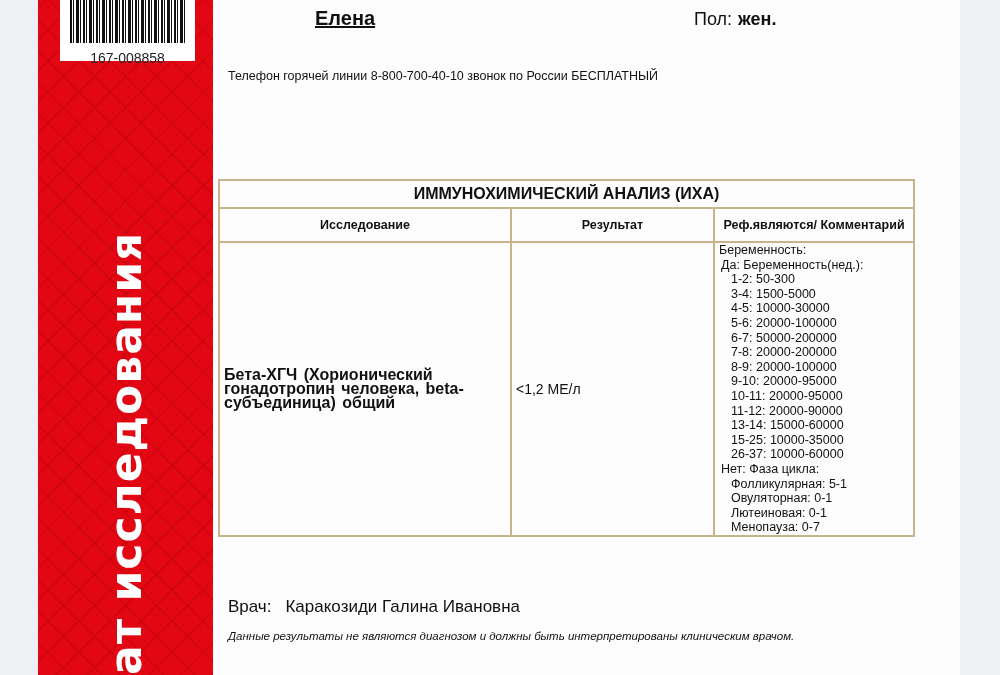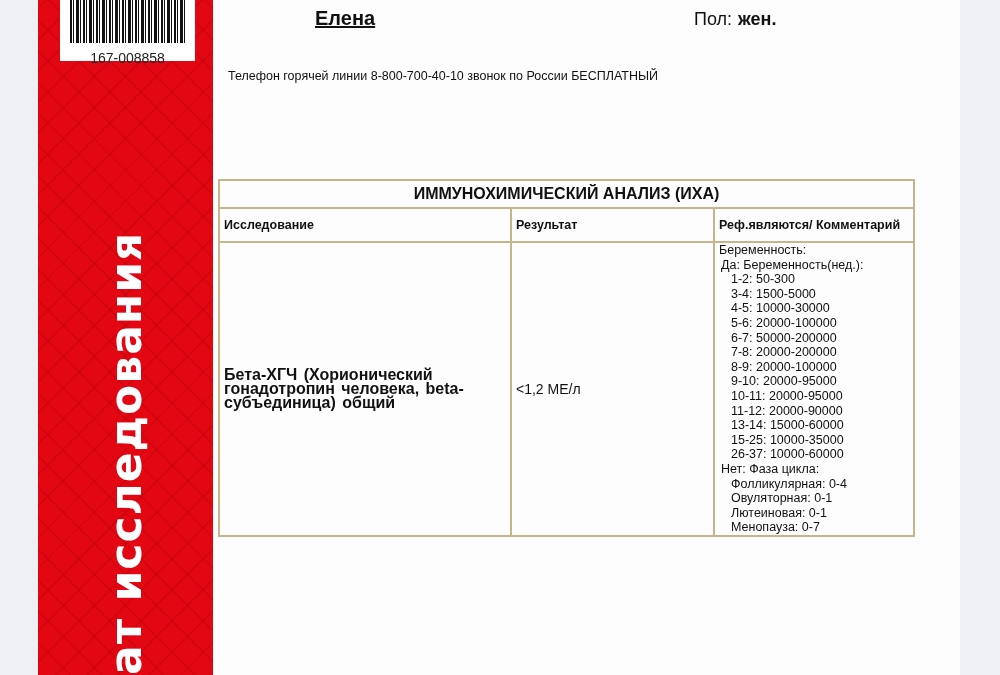--- a/index.html
+++ b/index.html
@@ -51,21 +51,21 @@
   .directed { position:absolute; left:190px; top:86px; font-size:14px; font-weight:bold; }
   .sample-dt {
     position:absolute; left:180px; top:150px; font-size:12px; font-weight:bold;
   }
   table.res {
     position:absolute; left:180px; top:163px; width:697px;
     border-collapse:collapse; border:2px solid #6d28d9;margin-top:16px;
   }
   table.res td, table.res th { border:2px solid #c8b48a; padding:0 4px; }
   .title-row th { height:26px; font-size:16px; font-weight:bold; text-align:center; }
-  .head-row th { height:32px; font-size:12.5px; font-weight:bold; text-align:left; line-height:15px; }
+  .head-row th { height:32px; font-size:12.5px; font-weight:bold; text-align:center; line-height:15px; }
   .col1 { width:282px; } .col2 { width:193px;border-radius:15px; }
   td.study { font-size:16px; font-weight:bold; vertical-align:middle; line-height:14px; word-spacing:2px; }
   td.result { font-size:14px; vertical-align:middle; padding-left:1px; }
   td.ref { font-size:12.5px; vertical-align:top; padding:3px 6px 6px; line-height:14.6px; }
   .ref .l1 { padding-left:2px; }
   .ref .l2 { padding-left:12px; }
   .doctor { position:absolute; left:190px; top:597px; font-size:17px; }
   .doctor .name { margin-left:14px; }
   .disclaimer { position:absolute; left:190px; top:630px; font-size:11.5px; font-style:italic; }
 </style>
@@ -113,22 +113,26 @@
         <div class="l2">6-7: 50000-200000</div>
         <div class="l2">7-8: 20000-200000</div>
         <div class="l2">8-9: 20000-100000</div>
         <div class="l2">9-10: 20000-95000</div>
         <div class="l2">10-11: 20000-95000</div>
         <div class="l2">11-12: 20000-90000</div>
         <div class="l2">13-14: 15000-60000</div>
         <div class="l2">15-25: 10000-35000</div>
         <div class="l2">26-37: 10000-60000</div>
         <div class="l1">Нет: Фаза цикла:</div>
-        <div class="l2">Фолликулярная: 0-4</div>
+        <div class="l2">Фолликулярная: 5-1</div>
         <div class="l2">Овуляторная: 0-1</div>
         <div class="l2">Лютеиновая: 0-1</div>
         <div class="l2">Менопауза: 0-7</div>
       </td>
     </tr>
   </tbody>
     </table>
 
+  <div class="doctor">
+    <span>Врач:</span><span class="name">Каракозиди Галина Ивановна</span>
+  </div>
+  <div class="disclaimer">Данные результаты не являются диагнозом и должны быть интерпретированы клиническим врачом.</div>
 </div>
 
 </body></html>

